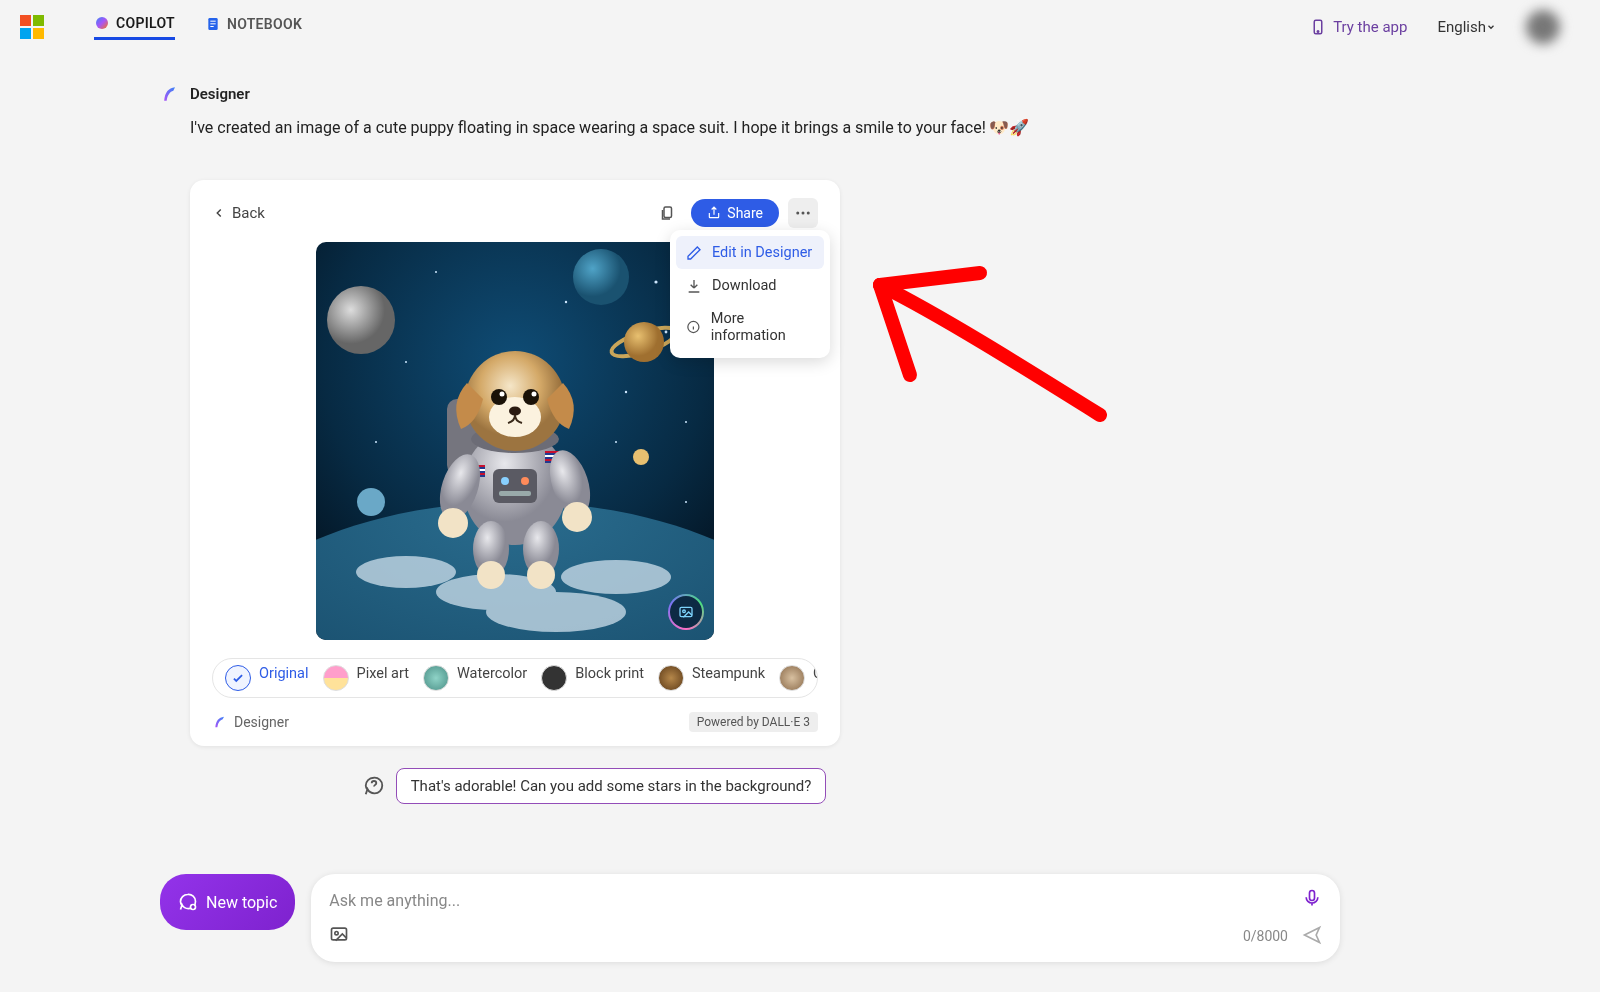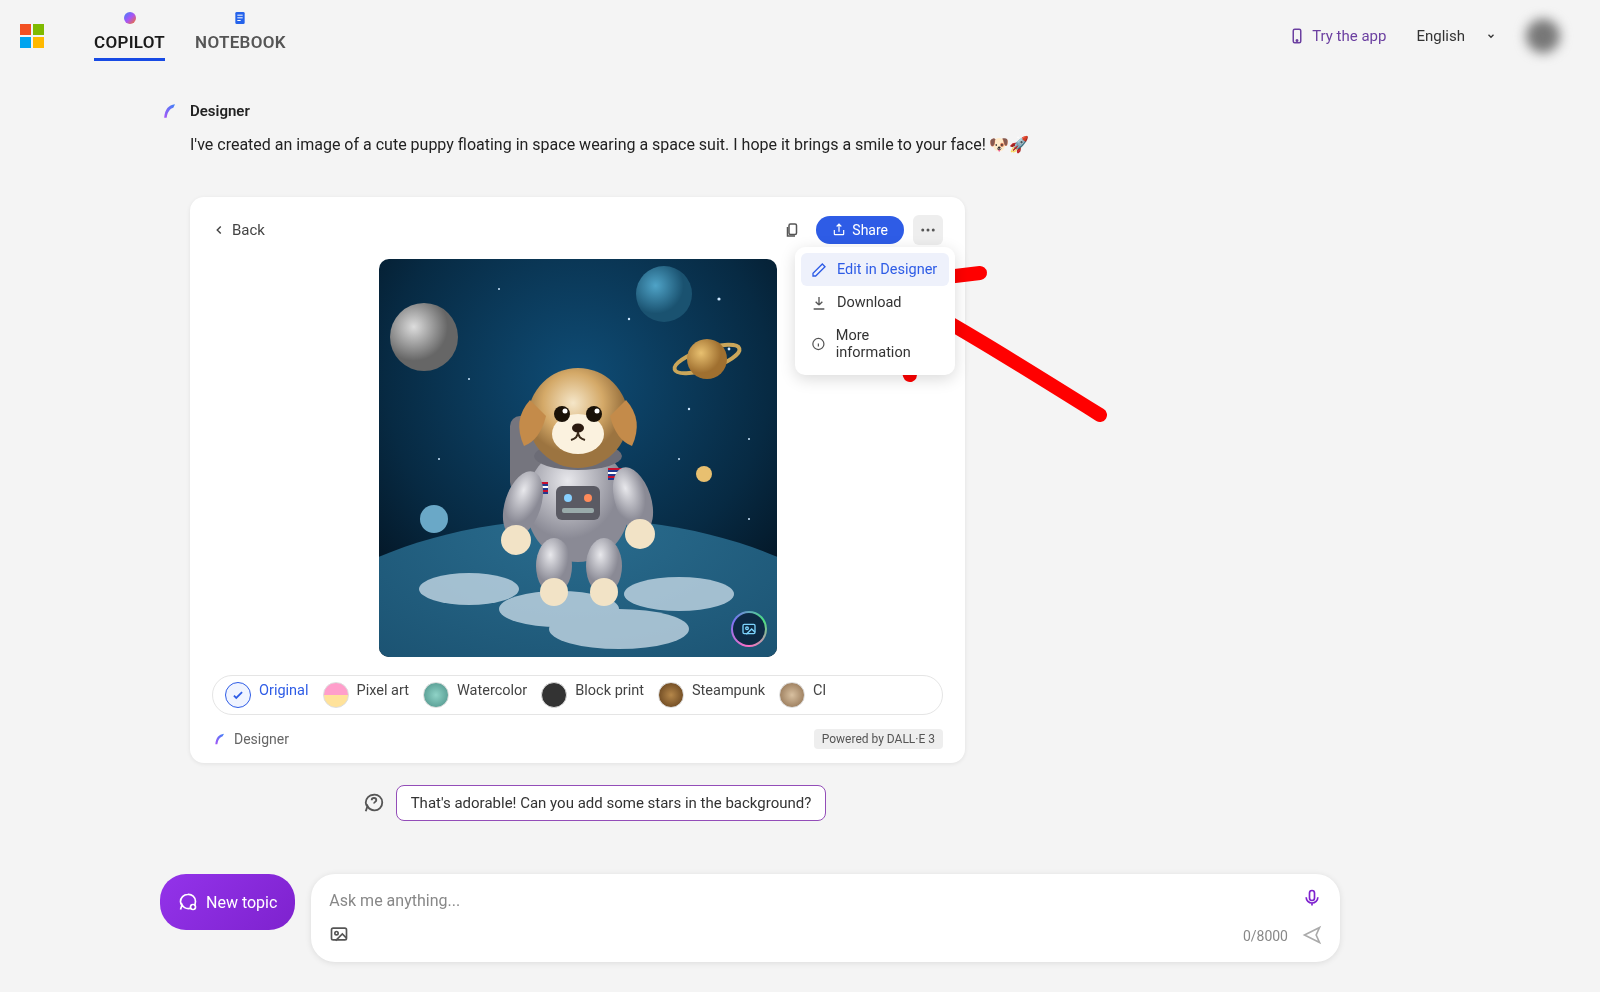--- a/index.html
+++ b/index.html
@@ -4,34 +4,34 @@
 <style>
   * { box-sizing: border-box; margin: 0; padding: 0; font-family: -apple-system, BlinkMacSystemFont, "Segoe UI", Roboto, Helvetica, Arial, sans-serif; }
   body { background: #f4f4f4; width: 1600px; height: 992px; overflow: hidden; position: relative; }
   
   
   .header { display: flex; align-items: center; padding: 10px 20px; gap: 20px; }
   .ms-logo { display: grid; grid-template-columns: 11px 11px; grid-template-rows: 11px 11px; gap: 2px; }
   .ms-logo div:nth-child(1){background:#f25022;} .ms-logo div:nth-child(2){background:#7fba00;}
   .ms-logo div:nth-child(3){background:#00a4ef;} .ms-logo div:nth-child(4){background:#ffb900;}
   .tabs { display:flex; gap:30px; margin-left:30px; }
-  .tab { display:flex; align-items:center; gap:6px; font-size:17px; font-weight:600; color:#555; padding-bottom:6px; cursor:pointer; letter-spacing:.3px;flex-direction:column;}
+  .tab { display:flex; align-items:center; gap:6px; font-size:14px; font-weight:600; color:#555; padding-bottom:6px; cursor:pointer; letter-spacing:.3px;}
   .tab.active { color:#1a1a1a; border-bottom:3px solid #174ae4; }
   .header-right { margin-left:auto; display:flex; align-items:center; gap:30px; }
   .try-app { display:flex; align-items:center; gap:6px; color:#6b3fa0; font-size:15px; cursor:pointer; }
-  .lang { display:flex; align-items:center; gap:21px; font-size:15px; color:#333; cursor:pointer; }
+  .lang { display:flex; align-items:center; gap:0; font-size:15px; color:#333; cursor:pointer; }
   .avatar { width:34px; height:34px; border-radius:50%; background:#777; filter: blur(6px); margin-right:20px;}
   
   .content { padding: 30px 160px 0 160px; }
   .assistant-header { display:flex; align-items:center; gap:10px; margin-bottom:12px; }
   .designer-icon { width:20px; height:20px; display:flex; align-items:center; justify-content:center; }
   .assistant-name { font-weight:600; font-size:15px; color:#222; }
   .assistant-message { font-size:16px; color:#222; margin-left:30px; margin-bottom:40px; line-height:1.5; }
   
-  .card { background:#fff; border-radius:14px; box-shadow:0 1px 4px rgba(0,0,0,.08); width:775px; margin-left:30px; padding:18px 22px 14px 22px; position:relative; }
+  .card { background:#fff; border-radius:14px; box-shadow:0 1px 4px rgba(0,0,0,.08); width:650px; margin-left:30px; padding:18px 22px 14px 22px; position:relative; }
   .card-top { display:flex; align-items:center; gap:12px; margin-bottom:14px; }
   .back-btn { display:flex; align-items:center; gap:6px; font-size:15px; color:#444; cursor:pointer; }
   .card-top-right { margin-left:auto; display:flex; align-items:center; gap:9px;text-align:center; }
   .icon-btn { width:30px; height:30px; display:flex; align-items:center; justify-content:center; cursor:pointer; border-radius:6px; }
   .icon-btn.active { background:#eee; }
   .share-btn { background:#2e5ce6; color:#fff; border-radius:18px; padding:6px 16px; font-size:14px; display:flex; align-items:center; gap:6px; cursor:pointer; }
   
   .dropdown { position:absolute; right:10px; top:50px; background:#fff; border-radius:10px; box-shadow:0 4px 16px rgba(0,0,0,.15); padding:6px; width:160px; z-index:10; }
   .dropdown-item { display:flex; align-items:center; gap:10px; padding:8px 10px; font-size:14.5px; color:#333; cursor:pointer; border-radius:6px; }
   .dropdown-item.active { background:#eef1fb; color:#2e5ce6; }

